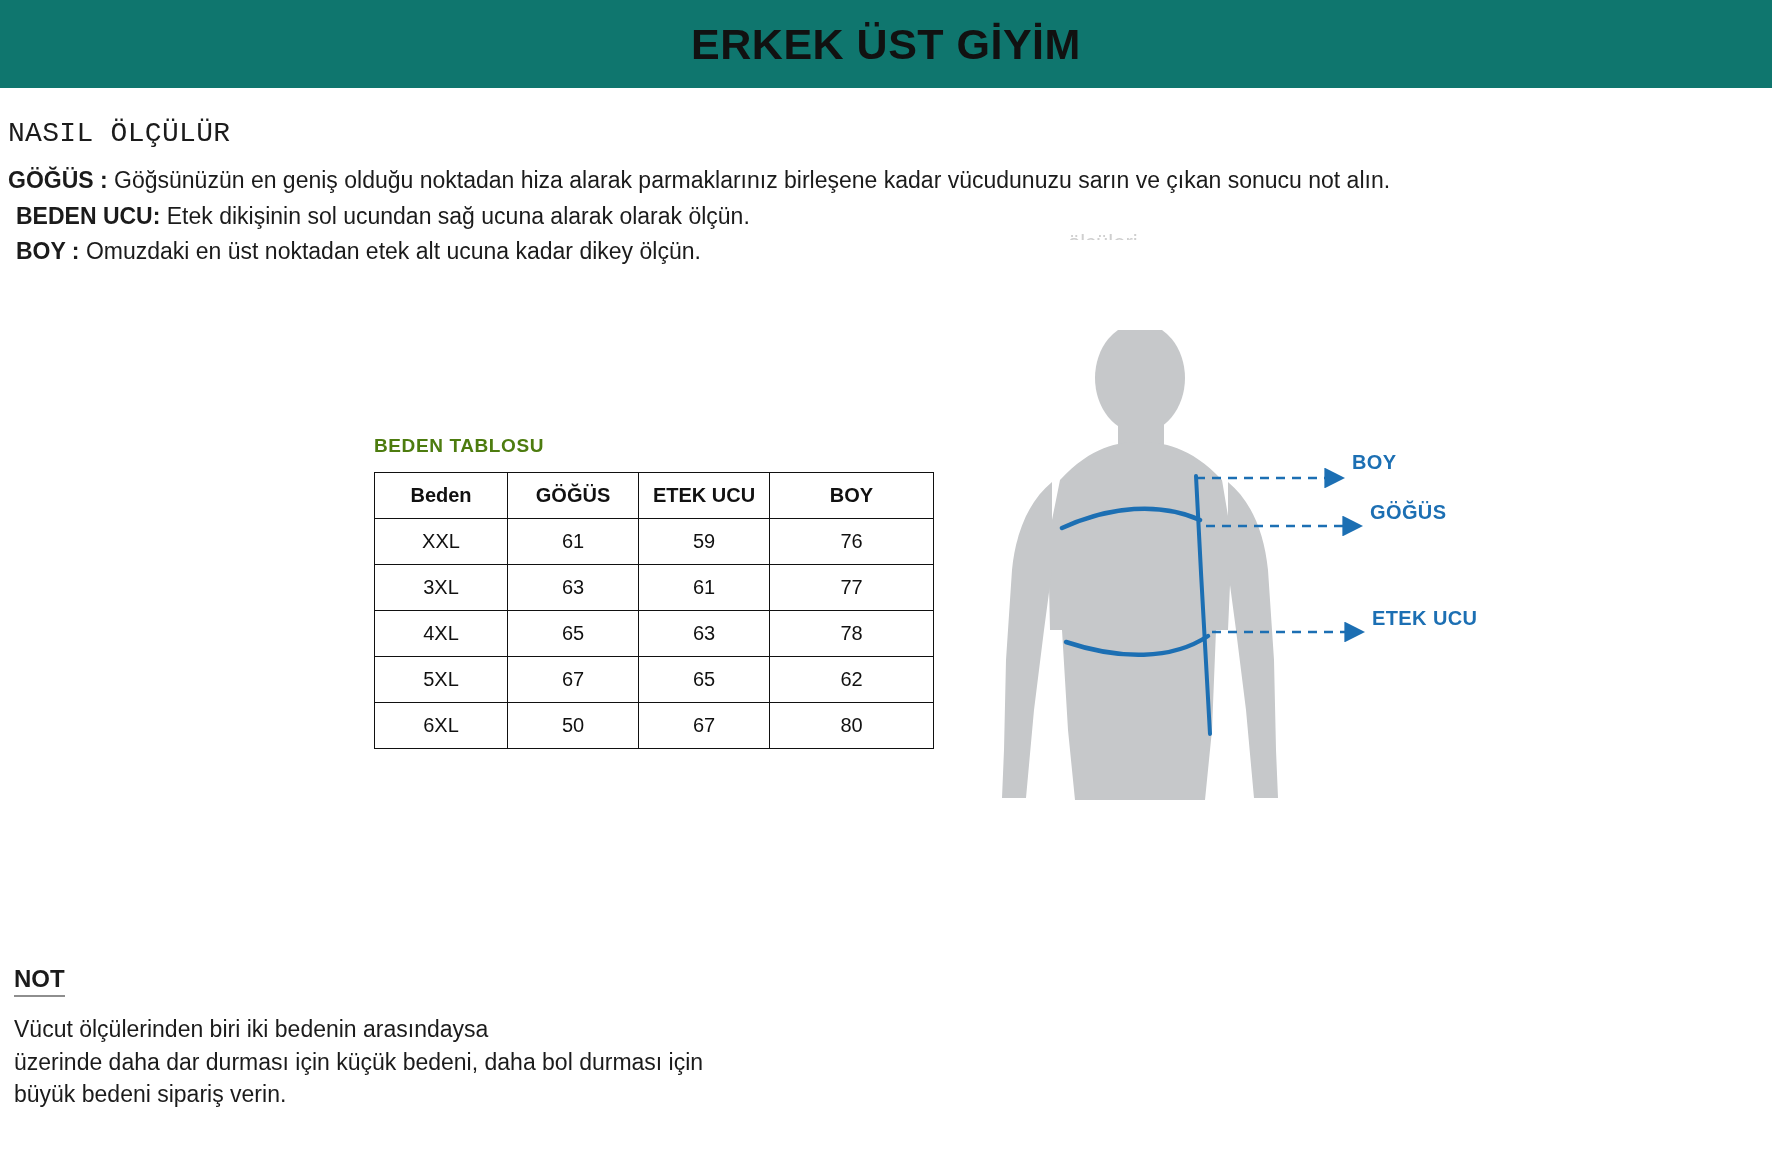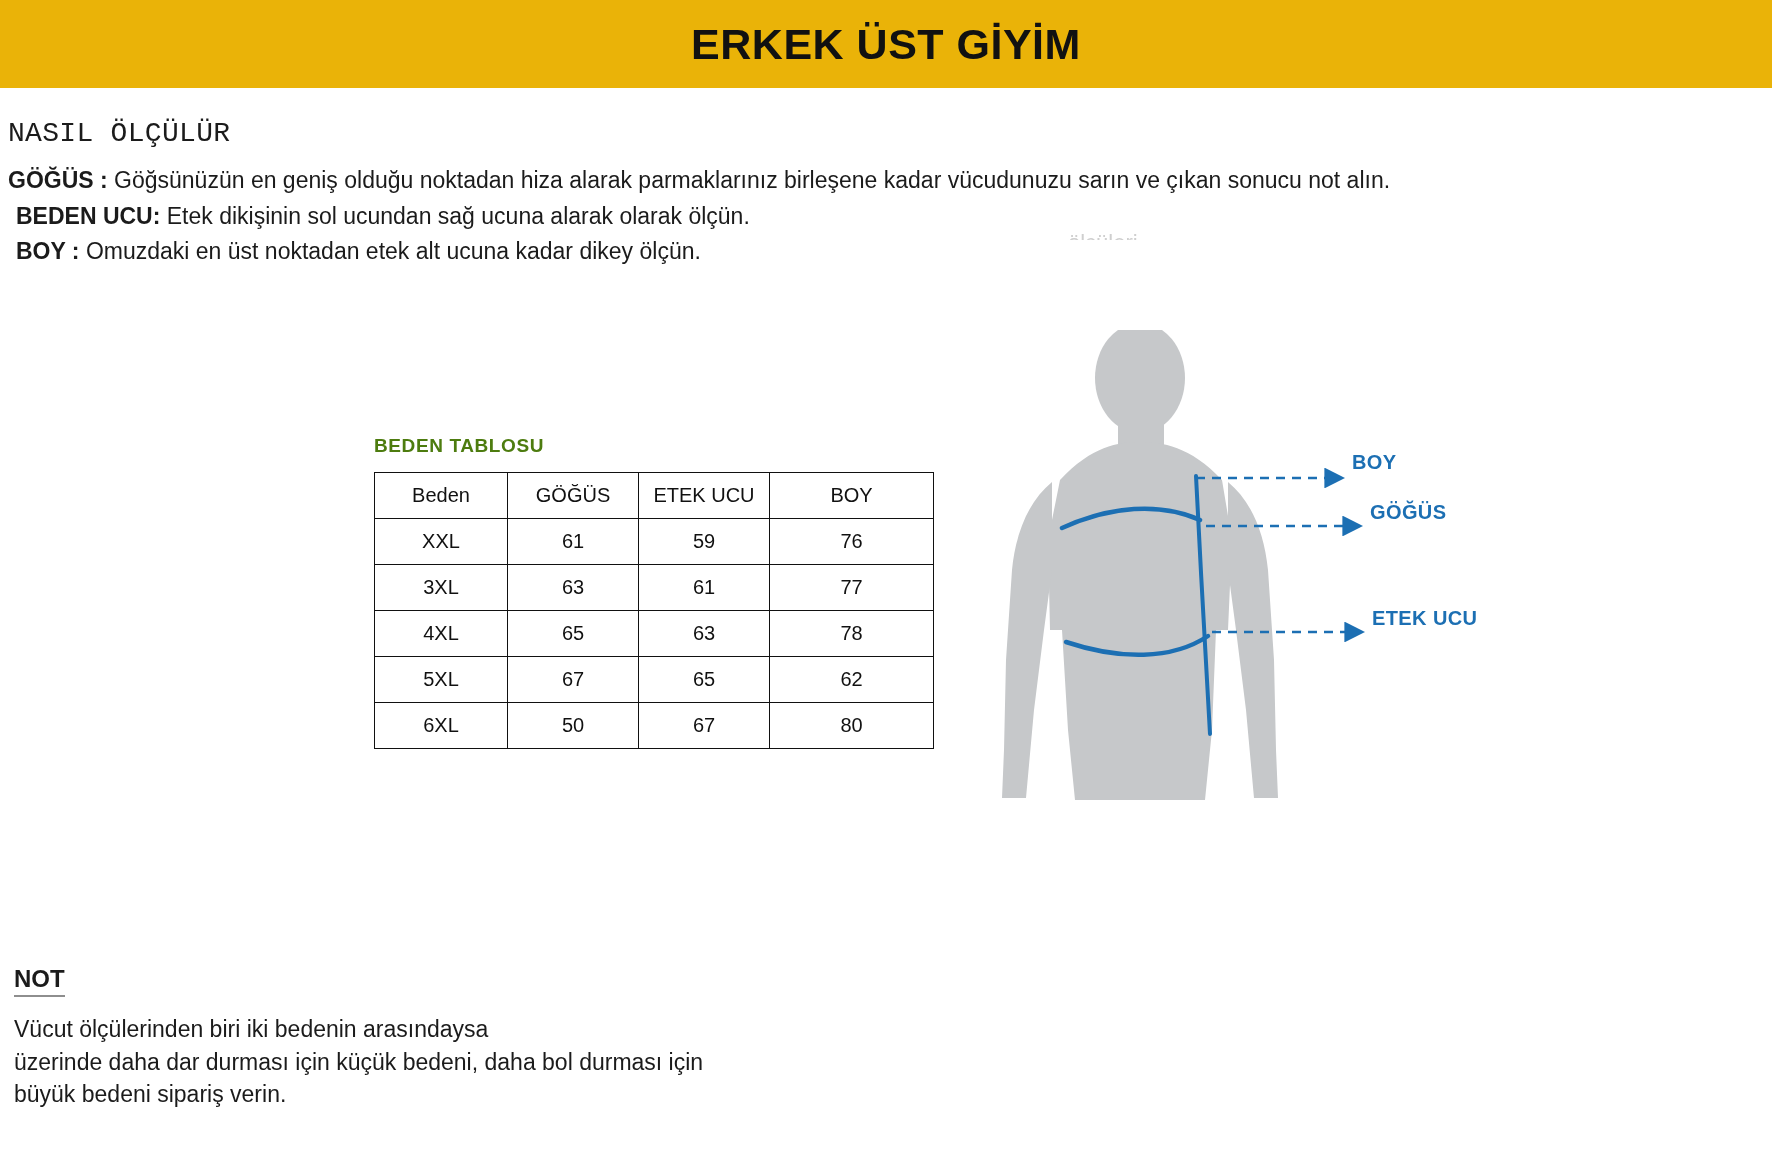--- a/index.html
+++ b/index.html
@@ -16,21 +16,21 @@
     overflow: hidden;
   }
 
   
   .header-band {
     position: absolute;
     top: 0;
     left: 0;
     width: 1772px;
     height: 88px;
-    background: #eab308;
+    background: #0f766e;
     display: flex;
     align-items: center;
     justify-content: center;
   }
   .header-title {
     font-size: 43px;
     font-weight: bold;
     letter-spacing: 0.5px;
     color: #111111;
   }
@@ -93,21 +93,21 @@
   table.size-table th,
   table.size-table td {
     border: 1.5px solid #111111;
     text-align: center;
     font-size: 20px;
     height: 43px;
     color: #111111;
     font-weight: normal;
   }
   table.size-table th {
-    font-weight: normal;
+    font-weight: bold;
   }
   table.size-table .col-beden { width: 130px; }
   table.size-table .col-gogus { width: 128px; }
   table.size-table .col-etek  { width: 128px; }
   table.size-table .col-boy   { width: 161px; }
 
   
   .figure {
     position: absolute;
     left: 1000px;

